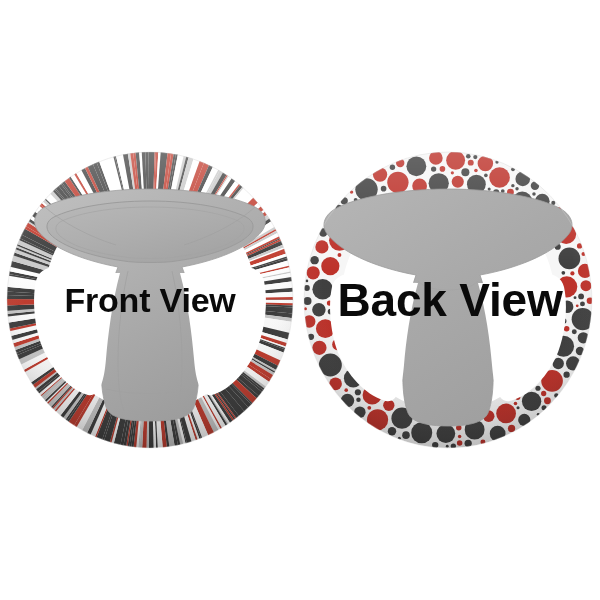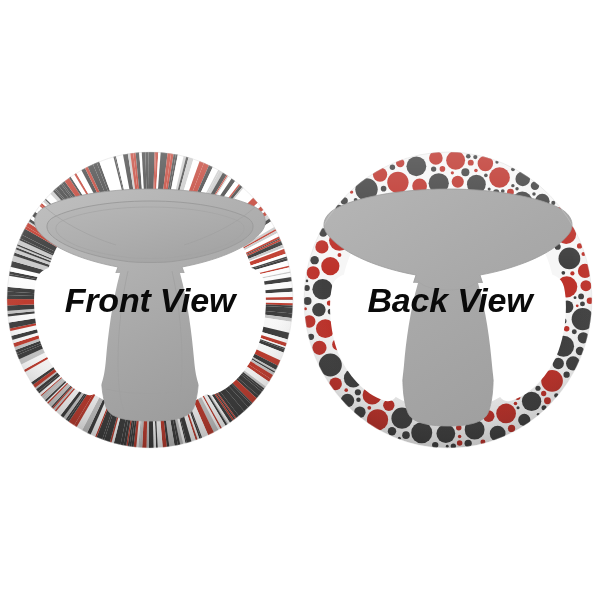--- a/index.html
+++ b/index.html
@@ -1,18 +1,18 @@
 <!DOCTYPE html>
 <html><head>
 <meta charset="utf-8">
 <style>
   html,body{margin:0;padding:0;background:#ffffff;}
   body{width:600px;height:600px;overflow:hidden;
        font-family:"Liberation Sans","DejaVu Sans",sans-serif;}
-  #stage{position:relative;width:600px;height:600px;background:#ffffff;font-style:italic;}
+  #stage{position:relative;width:600px;height:600px;background:#ffffff;}
   .wheel{position:absolute;}
   .wheel svg{display:block;}
   .label{
     position:absolute;
     font-weight:bold;
     color:#0a0a0a;
     white-space:nowrap;
     letter-spacing:-0.2px;
     font-family:"Liberation Sans","DejaVu Sans",sans-serif;
   }
@@ -630,15 +630,15 @@
                  C 225,252 244,234 254,212
                  C 264,190 266,160 262,142
                  C 259,130 247,126 231,130
                  C 211,134 190,138 176,138 Z" fill="#ffffff"></path>
       </g>
 
       <ellipse cx="146" cy="155" rx="144" ry="148" fill="none" stroke="#d4d4d4" stroke-width="0.7" opacity="0.5"></ellipse>
     </svg>
   </div>
 
-  <div class="label" id="back-label" style="left:450px;top:300px;transform:translate(-50%,-50%);font-size:34px;">Back View</div>
+  <div class="label" id="back-label" style="left:450px;top:300px;transform:translate(-50%,-50%);font-size:46px;">Back View</div>
 
 </div>
 
 </body></html>

